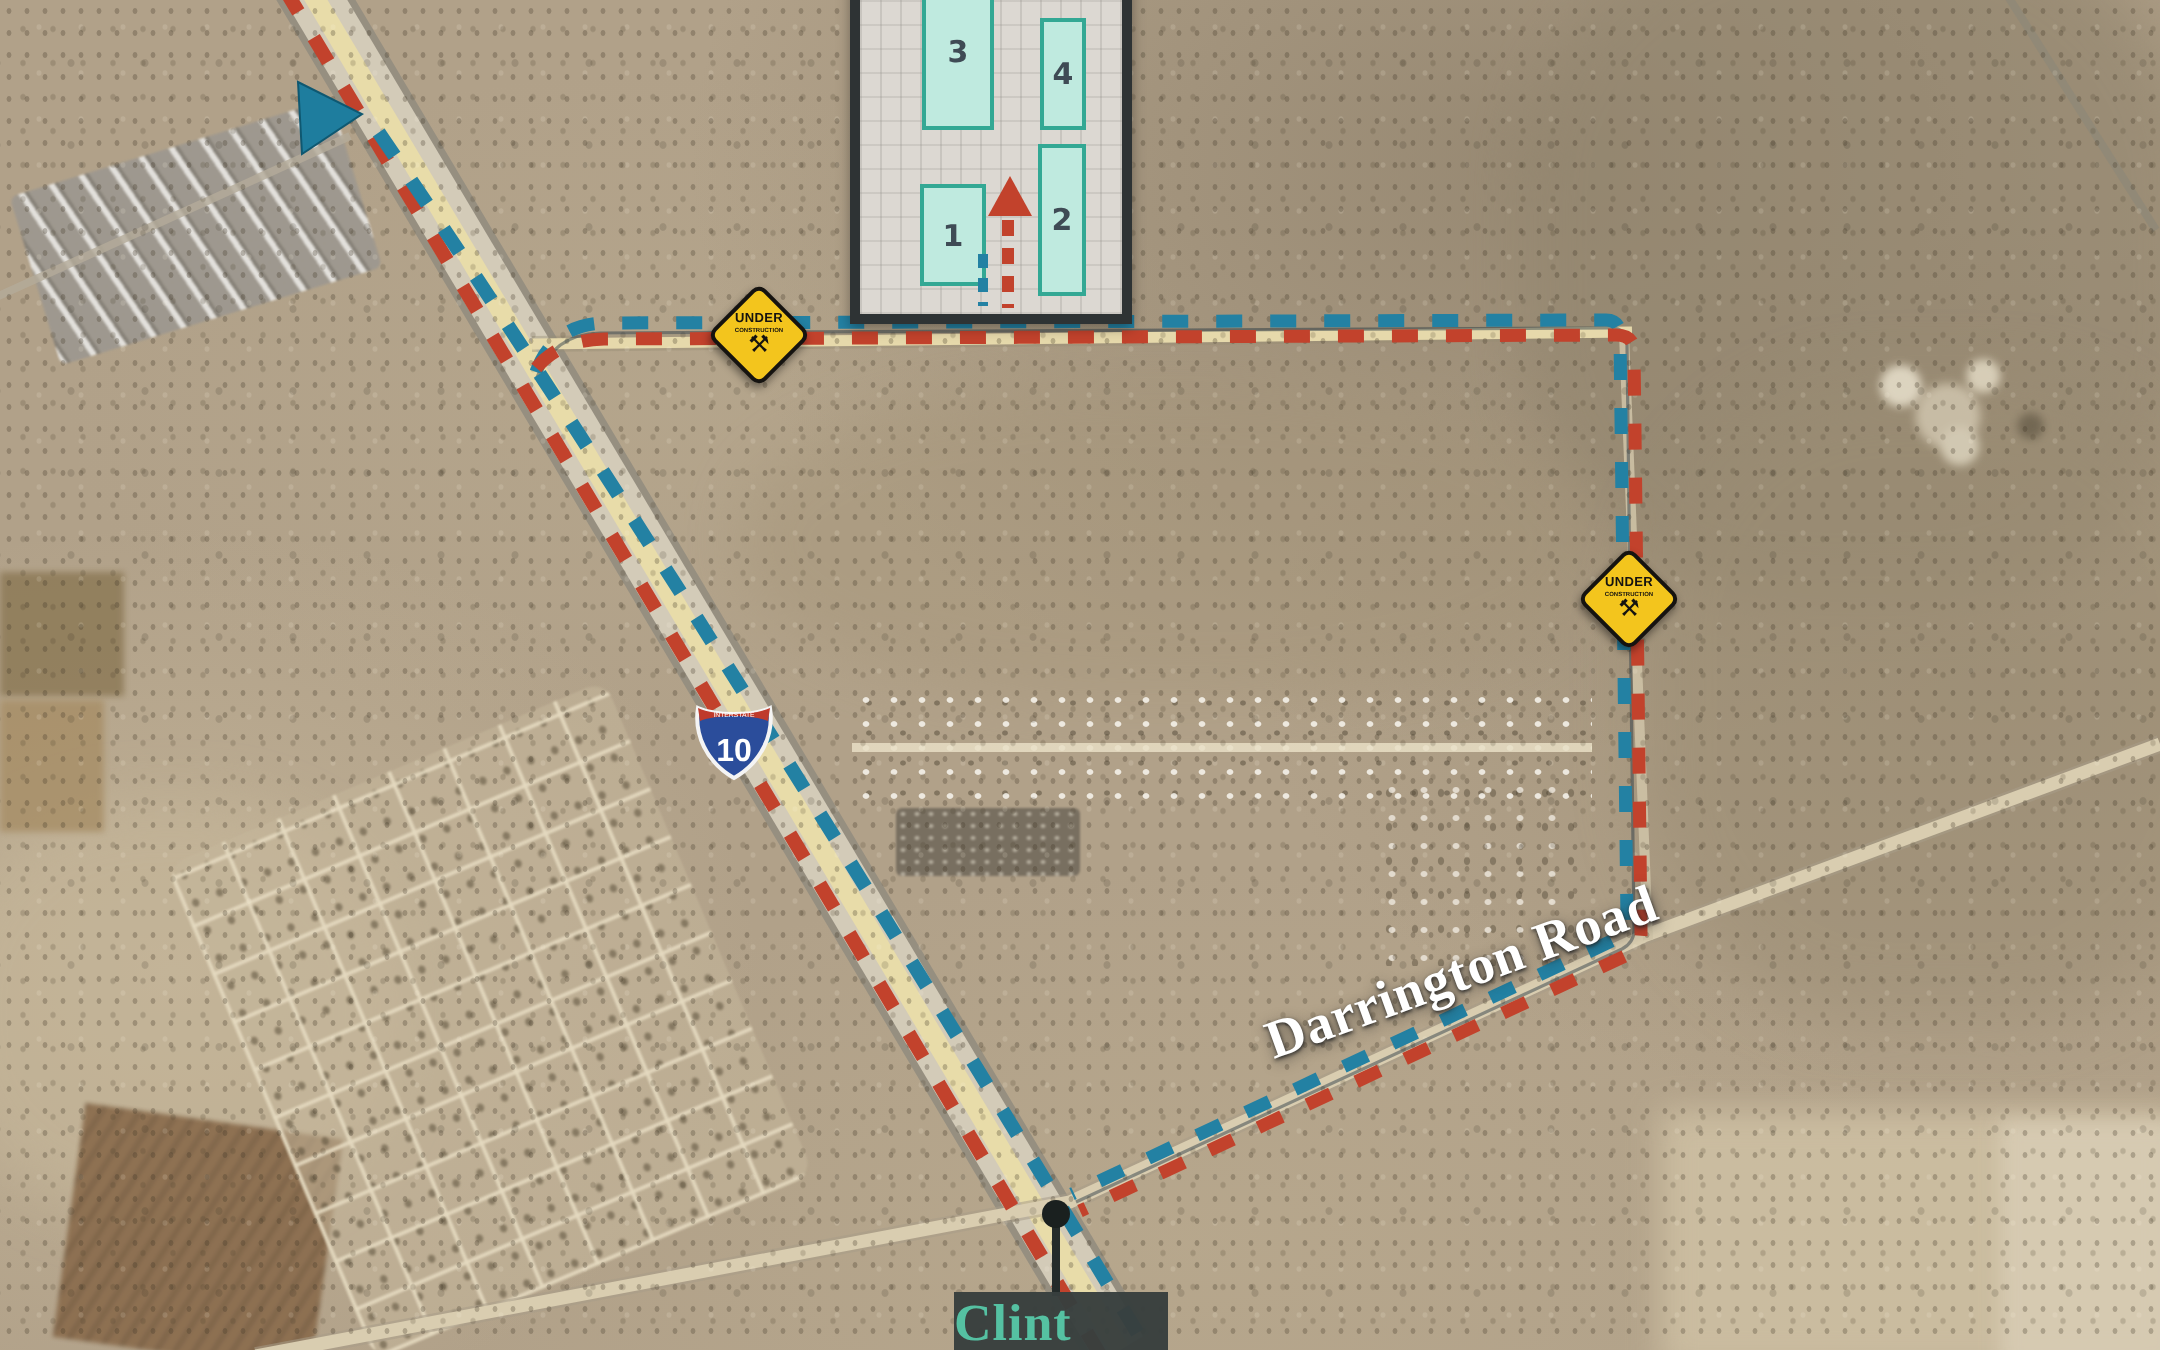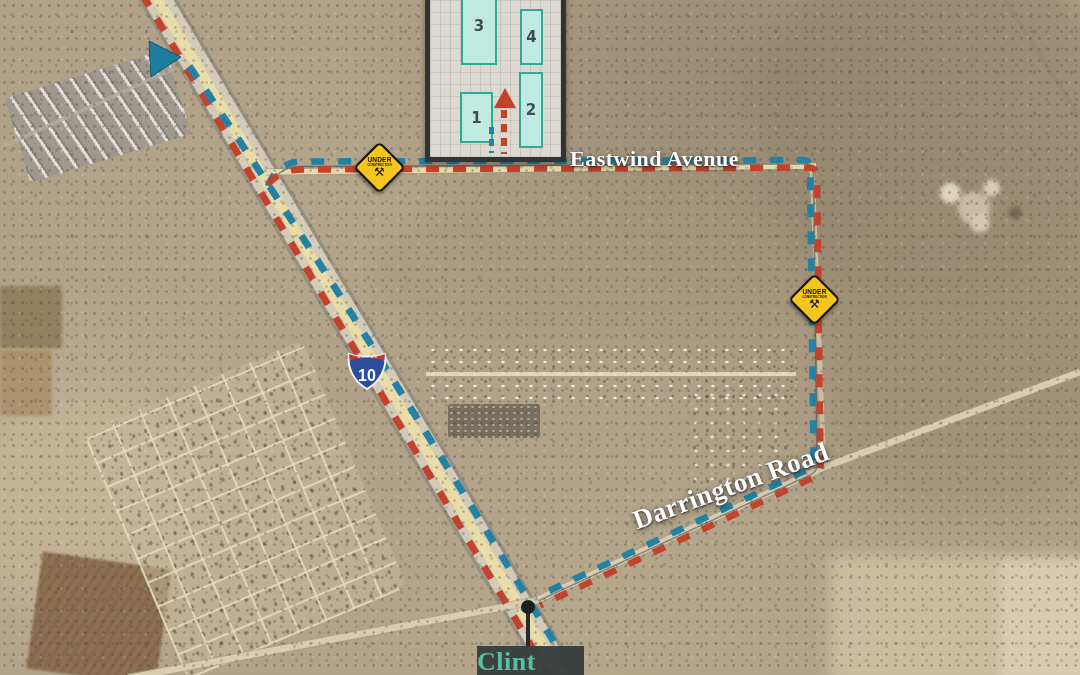--- a/index.html
+++ b/index.html
@@ -190,20 +190,19 @@
     </div>
   </div>
   <div class="sign" style="left:796px;top:281px;">
     <div class="sign-inner">
       <span class="sign-under">UNDER</span>
       <span class="sign-construction">CONSTRUCTION</span>
       <span class="sign-tools">⚒</span>
     </div>
   </div>
 
-  <div class="road-label" id="eastwind-label">Eastwind Avenue</div>
   <div class="road-label" id="darrington-label">Darrington Road</div>
 
   <div id="clint-box">
     <span class="clint-text">Clint Exit</span>
   </div>
 
 </div>
 
 </body></html>

